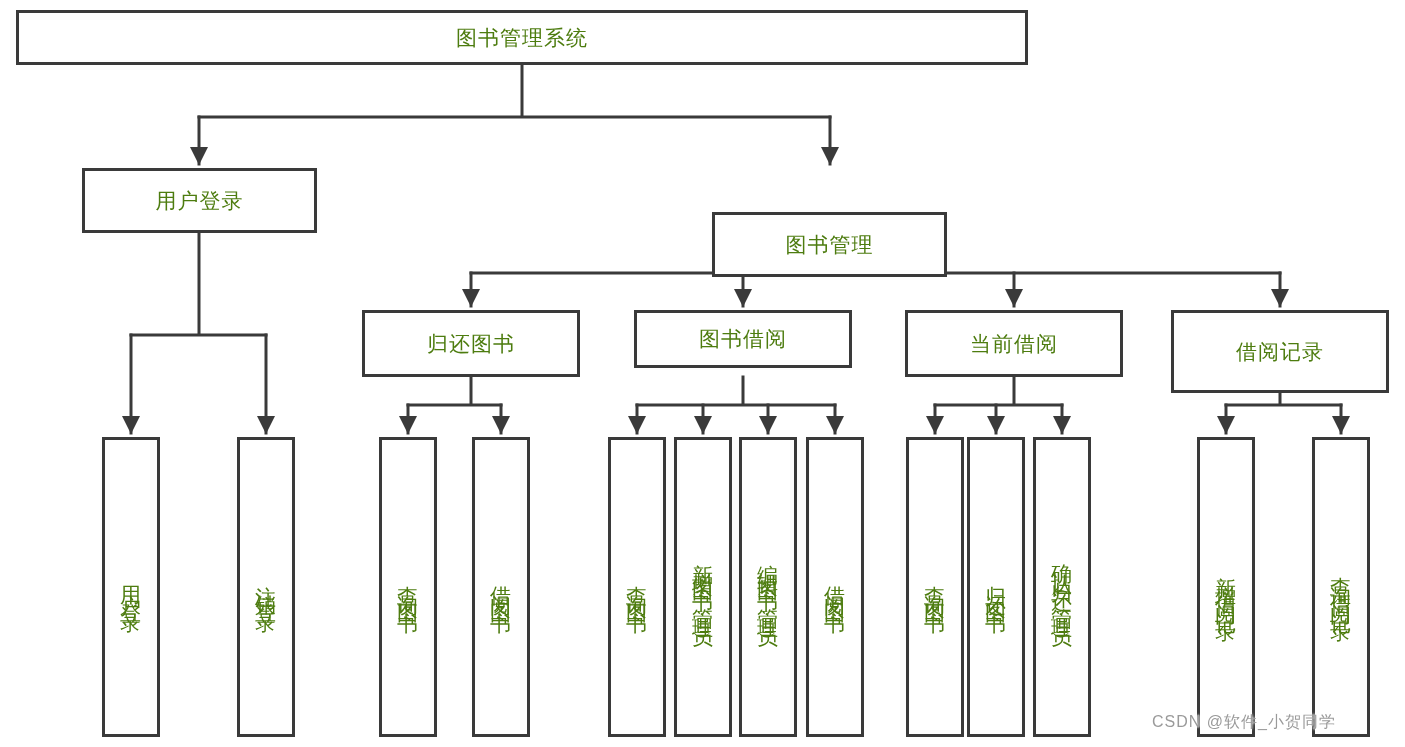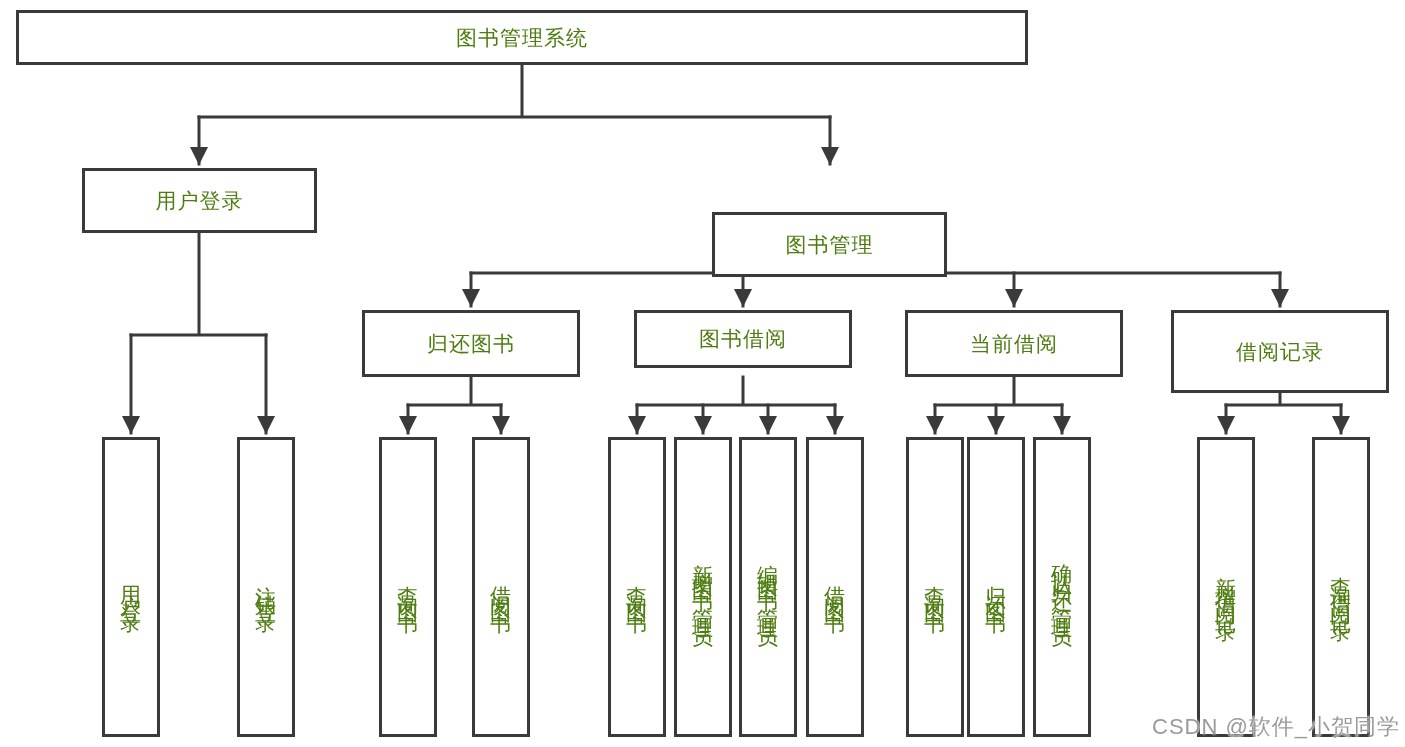--- a/index.html
+++ b/index.html
@@ -42,21 +42,21 @@
     writing-mode: vertical-rl;
     text-orientation: mixed;
     font-size: 21px;
     letter-spacing: 9px;
     line-height: 1;
   }
   .watermark {
     position: absolute;
     left: 1152px;
     top: 712px;
-    font-size: 22px;
+    font-size: 16px;
     color: #9a9a9a;
     text-shadow: 0 0 3px #ffffff, 0 0 2px #ffffff;
     white-space: nowrap;
     z-index: 3;
     letter-spacing: 1px;
   }
 </style>
 </head>
 <body>
 

